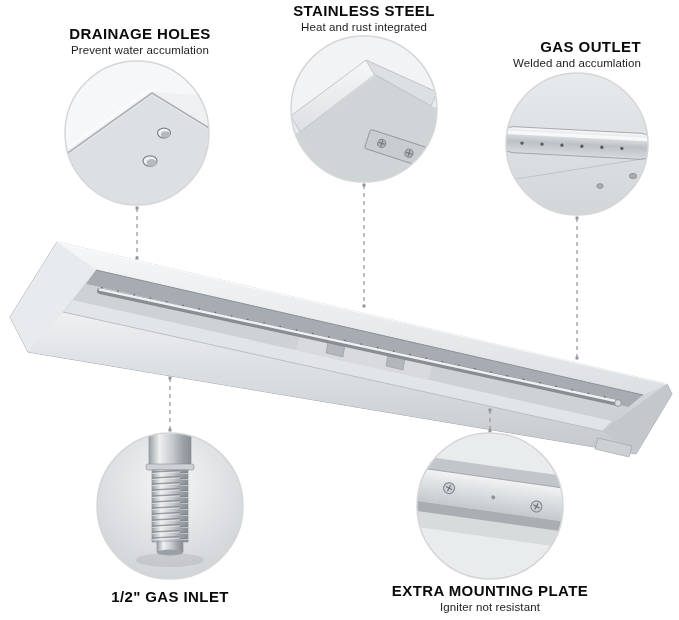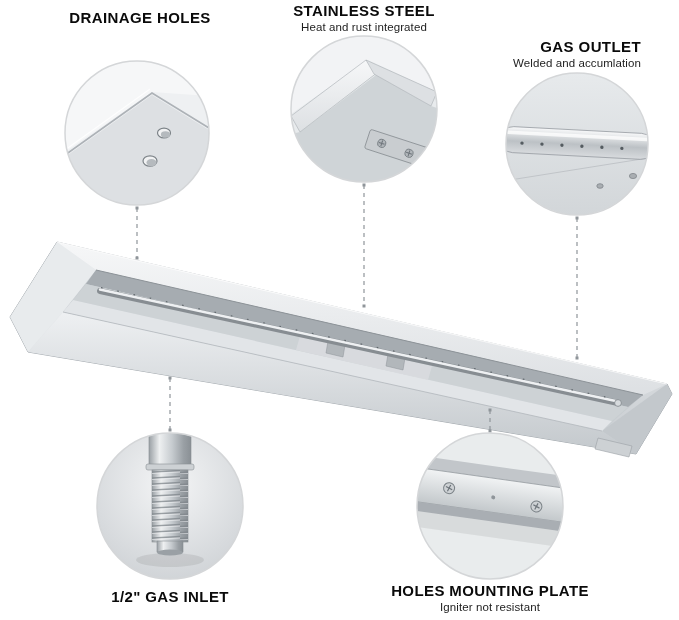--- a/index.html
+++ b/index.html
@@ -215,36 +215,37 @@
             <circle r="5.5" fill="#cdd1d4" stroke="#7b8287" stroke-width="1"></circle>
             <path d="M-3.5,0 H3.5 M0,-3.5 V3.5" stroke="#6d747a" stroke-width="1.2" transform="rotate(20)" fill="none"></path>
           </g>
           <circle cx="492" cy="497" r="2" fill="#8f959a"></circle>
         </g>
       </g>
       <circle cx="490" cy="506" r="73" fill="none" stroke="#d4d6d8" stroke-width="1.5"></circle>
     </g>
   </svg>
 
-  <div class="label" style="left:140px; top:9px;">
+  <div class="label" style="left:140px; top:25px;">
     <div class="title">DRAINAGE HOLES</div>
+    <div class="subtitle">Prevent water accumlation</div>
   </div>
 
   <div class="label" style="left:364px; top:2px;">
     <div class="title">STAINLESS STEEL</div>
     <div class="subtitle">Heat and rust integrated</div>
   </div>
 
   <div class="label" style="left:577px; top:38px;text-align:right;">
     <div class="title">GAS OUTLET</div>
     <div class="subtitle">Welded and accumlation</div>
   </div>
 
   <div class="label" style="left:170px; top:588px;">
     <div class="title">1/2" GAS INLET</div>
   </div>
 
   <div class="label" style="left:490px; top:582px;">
-    <div class="title">HOLES MOUNTING PLATE</div>
+    <div class="title">EXTRA MOUNTING PLATE</div>
     <div class="subtitle">Igniter not resistant</div>
   </div>
 
 </div>
 
 </body></html>

